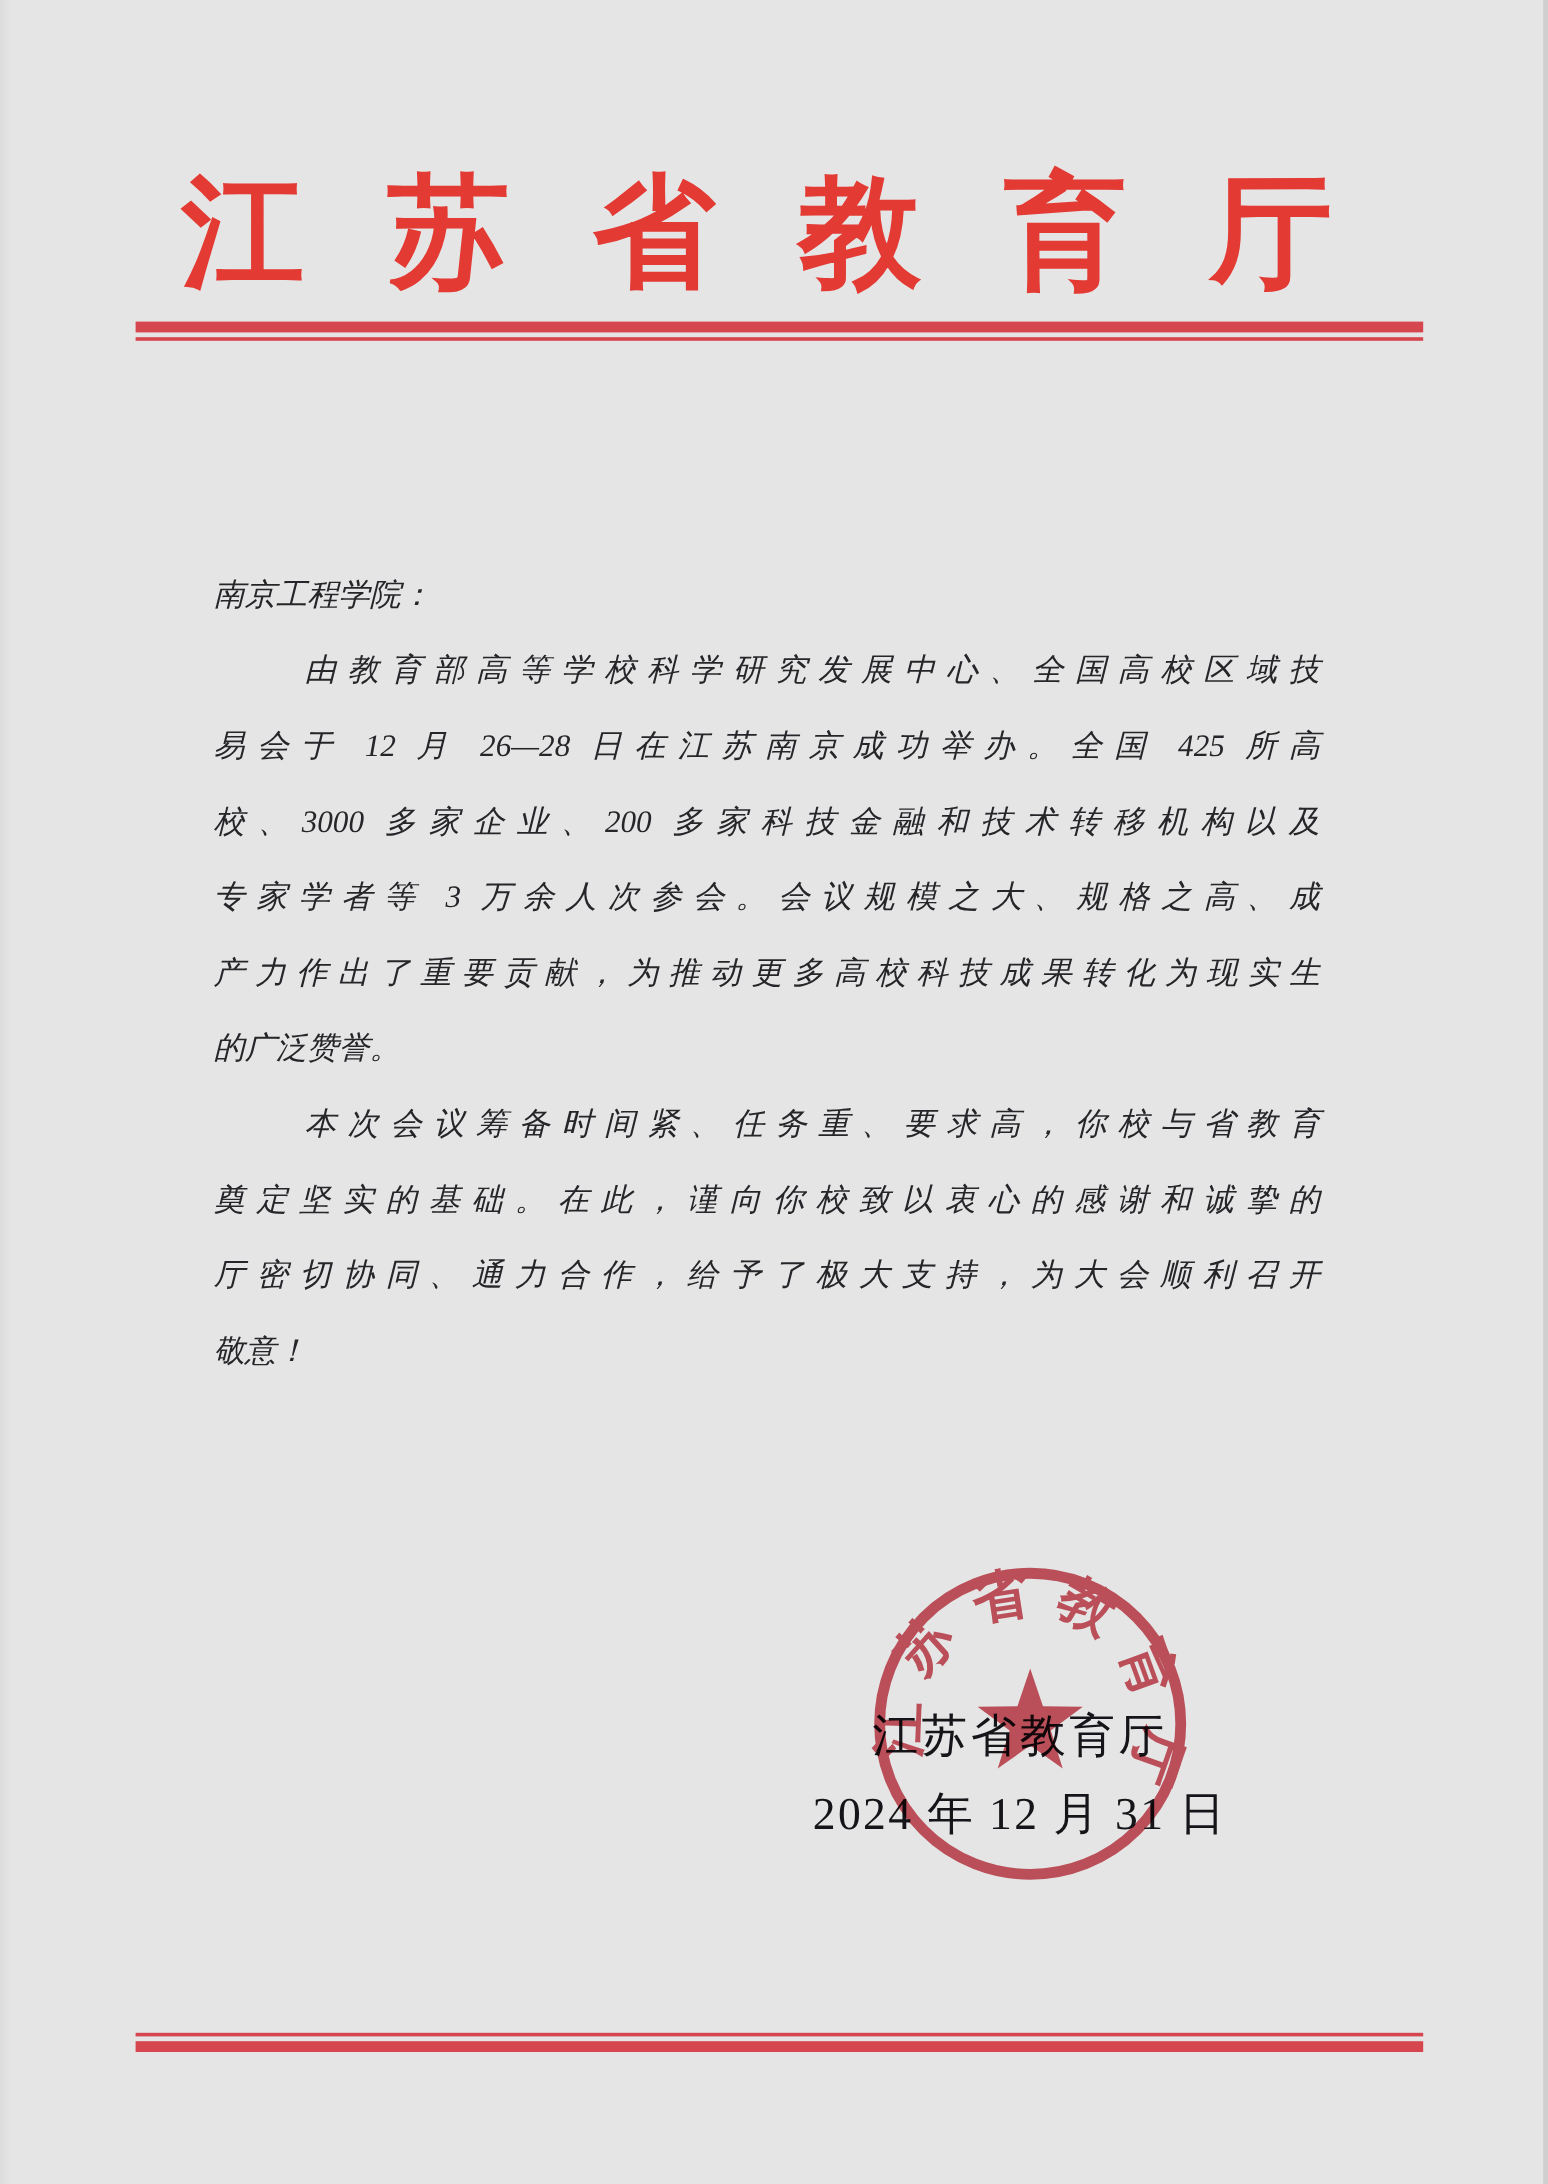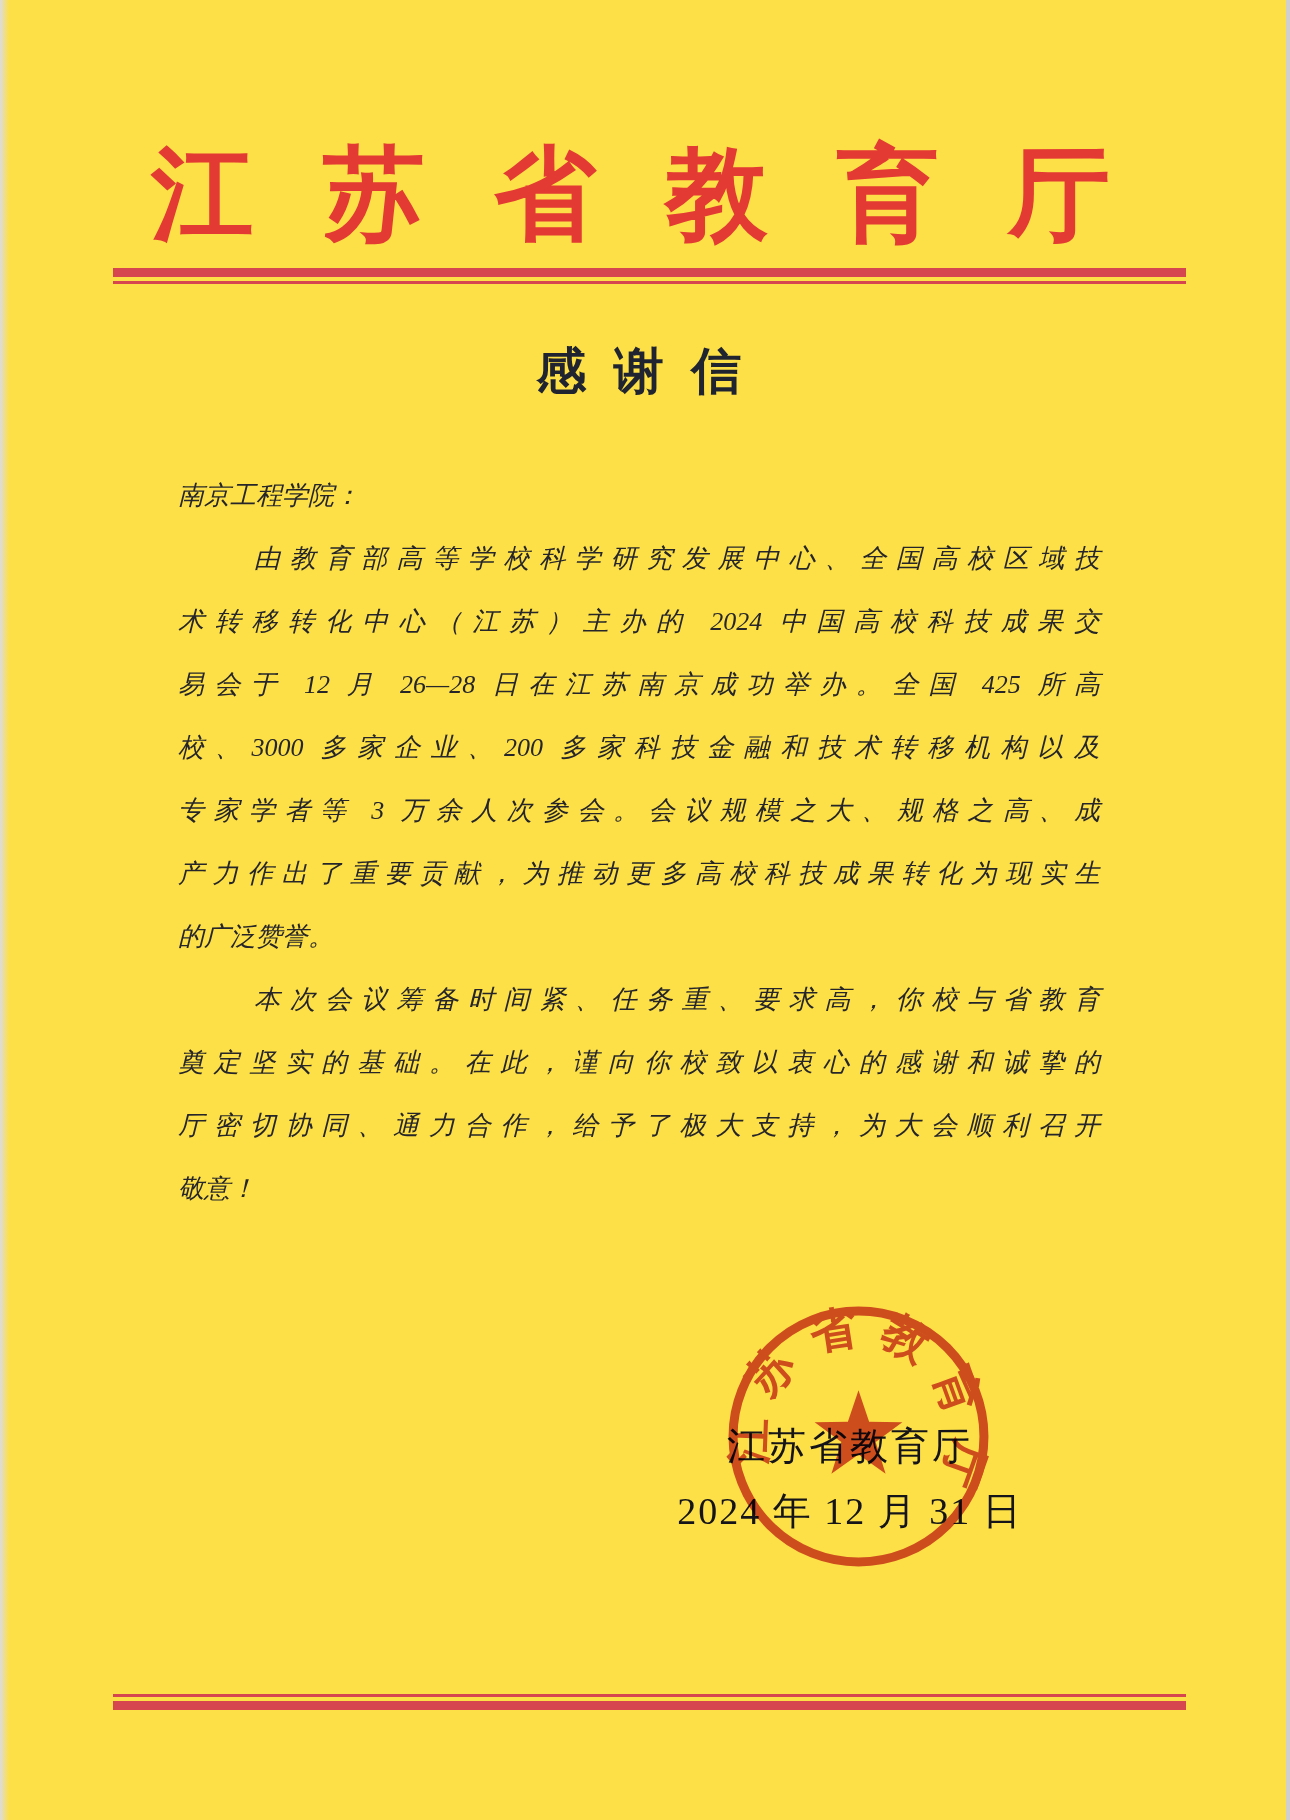--- a/index.html
+++ b/index.html
@@ -1,19 +1,19 @@
 <!DOCTYPE html>
 <html><head>
 <meta charset="utf-8">
 <style>
   html,body{margin:0;padding:0;background:#ffffff;}
   .page{
     position:relative;
     width:1290px;height:1820px;
-    background:#fde047;
+    background:#e5e5e5;
     overflow:hidden;
     font-family:"Liberation Serif","DejaVu Serif",serif;
     color:#26262a;
   }
   
   .edge-left{position:absolute;left:0;top:0;width:9px;height:100%;
     background:linear-gradient(90deg,#dcdcdc, rgba(255,255,255,0));}
   .edge-right{position:absolute;right:0;top:0;width:4px;height:100%;background:#cfcfcf;}
 
   
@@ -78,26 +78,24 @@
   <div class="edge-right"></div>
 
   <div class="org-header">江苏省教育厅</div>
 
   <div class="rule rule-top">
     <div class="bar-thick"></div>
     <div class="bar-gap"></div>
     <div class="bar-thin"></div>
   </div>
 
-  <h1 class="letter-title">感谢信</h1>
 
   <div class="letter-body">
     <div class="body-line salutation">南京工程学院：</div>
     <div class="body-line indent">由教育部高等学校科学研究发展中心、全国高校区域技</div>
-    <div class="body-line">术转移转化中心（江苏）主办的 2024 中国高校科技成果交</div>
     <div class="body-line">易会于 12 月 26—28 日在江苏南京成功举办。全国 425 所高</div>
     <div class="body-line">校、3000 多家企业、200 多家科技金融和技术转移机构以及</div>
     <div class="body-line">专家学者等 3 万余人次参会。会议规模之大、规格之高、成</div>
     <div class="body-line">产力作出了重要贡献，为推动更多高校科技成果转化为现实生</div>
     <div class="body-line short">的广泛赞誉。</div>
     <div class="body-line indent">本次会议筹备时间紧、任务重、要求高，你校与省教育</div>
     <div class="body-line">奠定坚实的基础。在此，谨向你校致以衷心的感谢和诚挚的</div>
     <div class="body-line">厅密切协同、通力合作，给予了极大支持，为大会顺利召开</div>
     <div class="body-line short">敬意！</div>
   </div>

